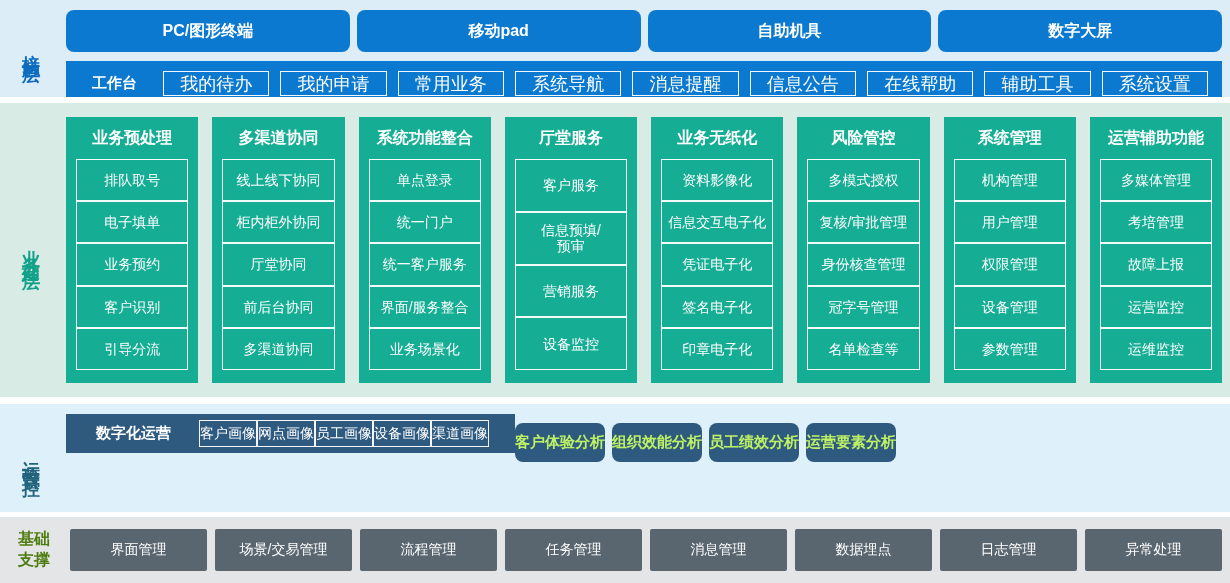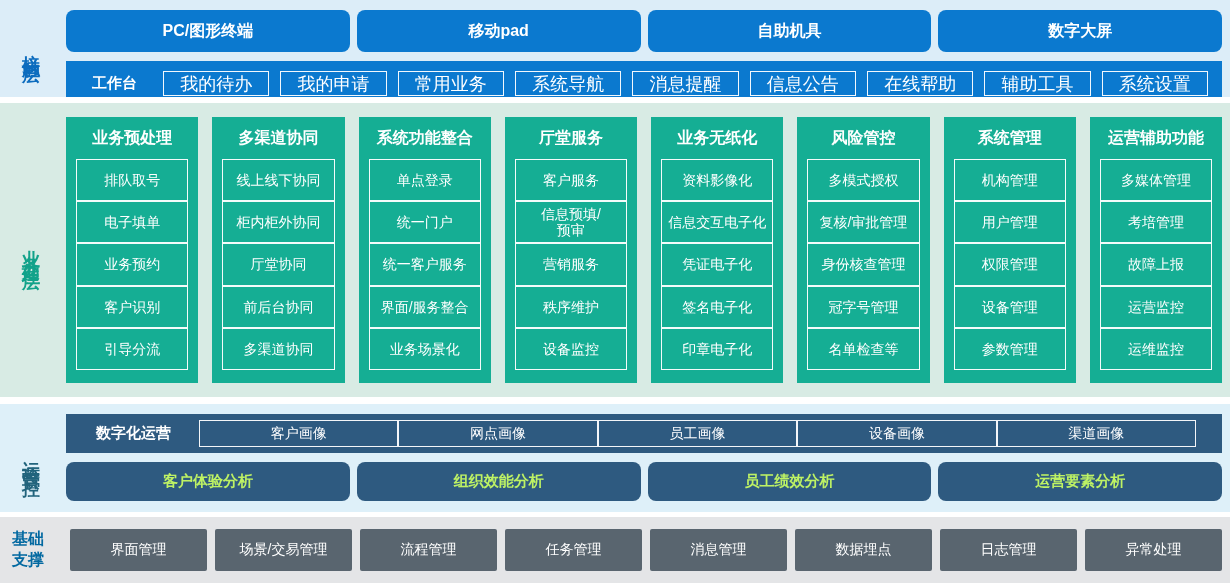--- a/index.html
+++ b/index.html
@@ -48,37 +48,37 @@
   .col-title {
     height:42px; display:flex; align-items:center; justify-content:center;
     color:#fff; font-weight:bold; font-size:16px; white-space:nowrap;
   }
   .col-items { flex:1; display:flex; flex-direction:column; }
   .col-item { flex:1; font-size:14px; text-align:center; white-space:pre-line; line-height:1.15; }
 
   
   .operations { height:108px; background:#def0f9; margin-bottom:5px; }
   .operations .vtext { color:#21637c; }
-  .operations .content { flex:1; padding:10px 8px 0 4px; display:flex; flex-direction:column;text-align:right; }
+  .operations .content { flex:1; padding:10px 8px 0 4px; display:flex; flex-direction:row;text-align:right; }
   .ops-bar { height:39px; background:#2e5a80; display:flex; align-items:center; padding:0 26px 0 30px; }
   .ops-label { color:#fff; font-weight:bold; font-size:15px; margin-right:28px; white-space:nowrap; }
   .ops-items { flex:1; display:flex; }
   .ops-item { flex:1; height:27px; font-size:14px; }
   .analysis-row { margin-top:9px; height:39px; display:flex; gap:7px; }
   .analysis-box {
     flex:1; background:#2e5a80; border-radius:8px; color:#bef264;
     font-weight:bold; font-size:15px;
     display:flex; align-items:center; justify-content:center;
   }
 
   
   .foundation { flex:1; background:#e4e5e7; }
   .foundation .rail-label {
-    width:38px; text-align:left; font-weight:bold; font-size:16px;
-    line-height:1.3; color:#0369a1; word-break:break-all;
+    width:38px; text-align:right; font-weight:bold; font-size:16px;
+    line-height:1.3; color:#4d7c0f; word-break:break-all;
   }
   .foundation .content { flex:1; padding:12px 8px; display:flex; gap:8px; }
   .base-box {
     flex:1; background:#59656f; color:#fff; font-size:14px; border-radius:2px;
     display:flex; align-items:center; justify-content:center;
   }
 </style>
 </head>
 <body>
 
@@ -183,21 +183,20 @@
           <div class="col-title">厅堂服务</div>
           <div class="col-items">
 
               <div class="outline-box col-item">客户服务</div>
 
               <div class="outline-box col-item">信息预填/
 预审</div>
 
               <div class="outline-box col-item">营销服务</div>
 
-              <div class="outline-box col-item">秩序维护</div>
 
               <div class="outline-box col-item">设备监控</div>
             </div>
         </div>
 
         <div class="col">
           <div class="col-title">业务无纸化</div>
           <div class="col-items">
 
               <div class="outline-box col-item">资料影像化</div>

